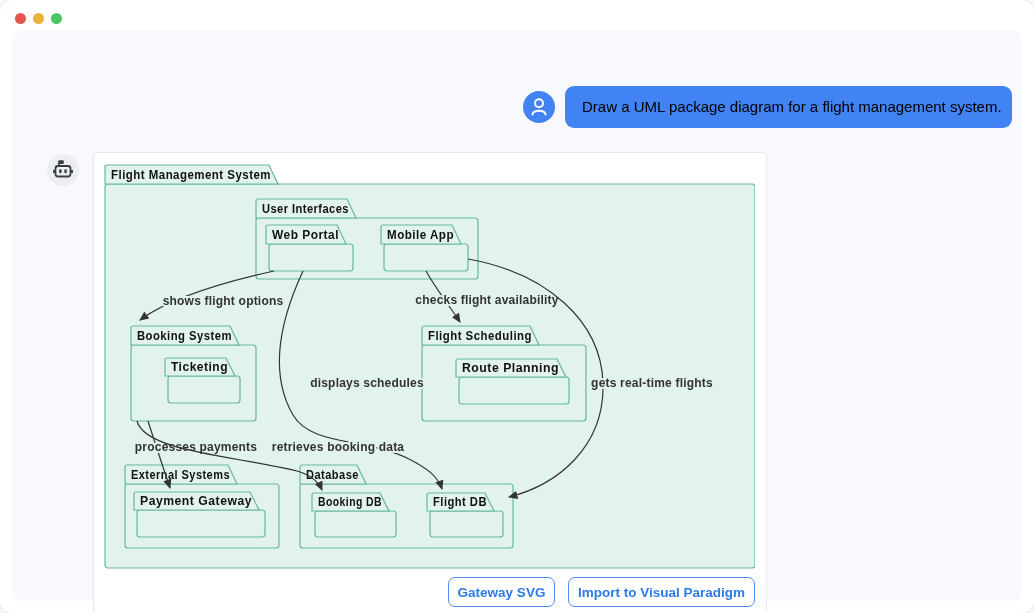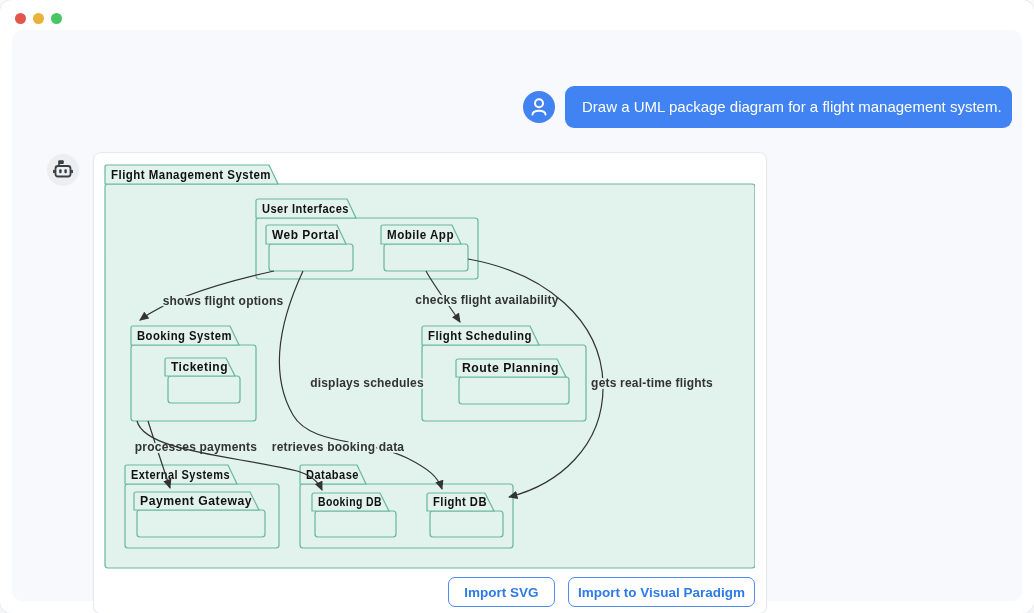--- a/index.html
+++ b/index.html
@@ -28,33 +28,33 @@
   }
 
   .avatar-user{
     position:absolute;left:511px;top:61px;width:32px;height:32px;border-radius:50%;
     background:var(--accent-blue);
     display:flex;align-items:center;justify-content:center;
   }
   .bubble{
     position:absolute;left:553px;top:56px;width:447px;height:42px;
     background:var(--accent-blue);
-    border-radius:9px;color:#ffffff;font-size:15px;line-height:42px;
+    border-radius:9px;color:#000000;font-size:15px;line-height:42px;
     padding:0 0 0 17px;box-sizing:border-box;white-space:nowrap;overflow:hidden;
   }
   .avatar-bot{
     position:absolute;left:35px;top:124px;width:32px;height:32px;border-radius:50%;
     background:var(--bot-avatar-bg);
     display:flex;align-items:center;justify-content:center;
   }
   .card{
     position:absolute;left:81px;top:122px;width:674px;height:462px;
     background:var(--card-bg);
     border:1px solid var(--card-border);
-    border-radius:8px;box-sizing:border-box;
+    border-radius:3px;box-sizing:border-box;
     box-shadow:0 1px 2px rgba(16,24,40,.04);
   }
   svg.diagram{position:absolute;left:5px;top:6px;display:block;}
   .diagram text{font-family:"Liberation Sans", sans-serif;}
 
   .btn{
     position:absolute;height:30px;box-sizing:border-box;
     background:#ffffff;
     border:1.5px solid var(--button-border);
     border-radius:7px;
@@ -186,18 +186,18 @@
           </g>
           <g>
             <path d="M49,262 C56,284 64,308 71,329" fill="none" stroke="#333333" stroke-width="1.2" marker-end="url(#arrow)"></path>
             <text x="97" y="292" text-anchor="middle" font-size="12" font-weight="600" letter-spacing="0.2" fill="#333333" stroke="#e2f2ec" stroke-width="4" paint-order="stroke">processes payments</text>
           </g>
           <g>
             <path d="M38,262 C46,293 138,297 198,312 C212,316 219,322 223,331" fill="none" stroke="#333333" stroke-width="1.2" marker-end="url(#arrow)"></path>
             <text x="239" y="292" text-anchor="middle" font-size="12" font-weight="600" letter-spacing="0.2" fill="#333333" stroke="#e2f2ec" stroke-width="4" paint-order="stroke">retrieves booking data</text>
           </g>
         </svg>
-      <button class="btn" id="btn-export">Import SVG</button>
+      <button class="btn" id="btn-export">Gateway SVG</button>
       <button class="btn" id="btn-import">Import to Visual Paradigm</button>
     </div>
 
   </div>
 </div>
 
 </body></html>

